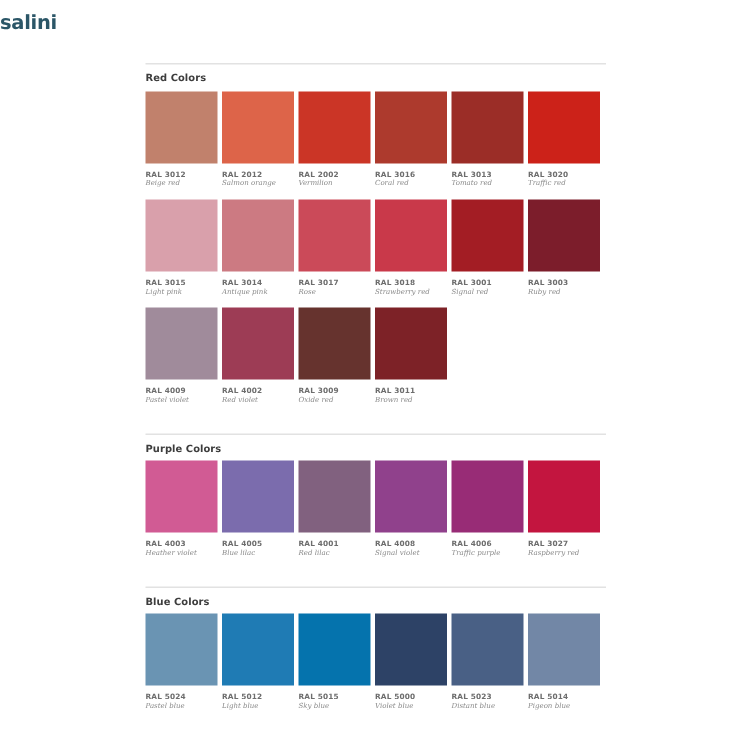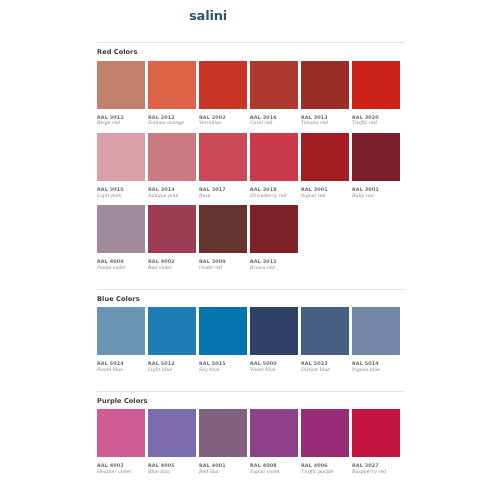--- a/index.html
+++ b/index.html
@@ -16,21 +16,21 @@
   .page {
     position: relative;
     width: 500px;
     height: 500px;
     box-sizing: border-box;
   }
   .brand-bar {
     height: 30px;
     display: flex;
     align-items: center;
-    justify-content: center;
+    justify-content: flex-start;
     padding-right: 84px;
     box-sizing: border-box;
   }
   .brand-logo {
     font-family: "DejaVu Sans", sans-serif;
     font-size: 13px;
     font-weight: 700;
     letter-spacing: -0.2px;
     color: #2b5667;
   }
@@ -223,111 +223,111 @@
             <div class="swatch-meta">
               <div class="swatch-code">RAL 3011</div>
               <div class="swatch-name">Brown red</div>
             </div>
           </div>
         </div>
         <div class="section-gap"></div>
       </div>
       <div class="section">
         <div class="section-divider"></div>
-        <div class="section-title">Blue Colors</div>
-        <div class="swatch-row">
-          <div class="swatch-cell">
-            <div class="swatch-chip" style="background: rgb(106, 148, 179);"></div>
-            <div class="swatch-meta">
-              <div class="swatch-code">RAL 5024</div>
-              <div class="swatch-name">Pastel blue</div>
-            </div>
-          </div>
-          <div class="swatch-cell">
-            <div class="swatch-chip" style="background: rgb(31, 123, 180);"></div>
-            <div class="swatch-meta">
-              <div class="swatch-code">RAL 5012</div>
-              <div class="swatch-name">Light blue</div>
-            </div>
-          </div>
-          <div class="swatch-cell">
-            <div class="swatch-chip" style="background: rgb(5, 115, 173);"></div>
-            <div class="swatch-meta">
-              <div class="swatch-code">RAL 5015</div>
-              <div class="swatch-name">Sky blue</div>
-            </div>
-          </div>
-          <div class="swatch-cell">
-            <div class="swatch-chip" style="background: rgb(45, 66, 102);"></div>
-            <div class="swatch-meta">
-              <div class="swatch-code">RAL 5000</div>
-              <div class="swatch-name">Violet blue</div>
-            </div>
-          </div>
-          <div class="swatch-cell">
-            <div class="swatch-chip" style="background: rgb(73, 96, 133);"></div>
-            <div class="swatch-meta">
-              <div class="swatch-code">RAL 5023</div>
-              <div class="swatch-name">Distant blue</div>
-            </div>
-          </div>
-          <div class="swatch-cell">
-            <div class="swatch-chip" style="background: rgb(114, 135, 166);"></div>
-            <div class="swatch-meta">
-              <div class="swatch-code">RAL 5014</div>
-              <div class="swatch-name">Pigeon blue</div>
+        <div class="section-title">Purple Colors</div>
+        <div class="swatch-row">
+          <div class="swatch-cell">
+            <div class="swatch-chip" style="background: rgb(209, 91, 148);"></div>
+            <div class="swatch-meta">
+              <div class="swatch-code">RAL 4003</div>
+              <div class="swatch-name">Heather violet</div>
+            </div>
+          </div>
+          <div class="swatch-cell">
+            <div class="swatch-chip" style="background: rgb(123, 108, 173);"></div>
+            <div class="swatch-meta">
+              <div class="swatch-code">RAL 4005</div>
+              <div class="swatch-name">Blue lilac</div>
+            </div>
+          </div>
+          <div class="swatch-cell">
+            <div class="swatch-chip" style="background: rgb(129, 97, 127);"></div>
+            <div class="swatch-meta">
+              <div class="swatch-code">RAL 4001</div>
+              <div class="swatch-name">Red lilac</div>
+            </div>
+          </div>
+          <div class="swatch-cell">
+            <div class="swatch-chip" style="background: rgb(144, 65, 140);"></div>
+            <div class="swatch-meta">
+              <div class="swatch-code">RAL 4008</div>
+              <div class="swatch-name">Signal violet</div>
+            </div>
+          </div>
+          <div class="swatch-cell">
+            <div class="swatch-chip" style="background: rgb(152, 44, 118);"></div>
+            <div class="swatch-meta">
+              <div class="swatch-code">RAL 4006</div>
+              <div class="swatch-name">Traffic purple</div>
+            </div>
+          </div>
+          <div class="swatch-cell">
+            <div class="swatch-chip" style="background: rgb(195, 21, 63);"></div>
+            <div class="swatch-meta">
+              <div class="swatch-code">RAL 3027</div>
+              <div class="swatch-name">Raspberry red</div>
             </div>
           </div>
         </div>
         <div class="section-gap"></div>
       </div>
       <div class="section">
         <div class="section-divider"></div>
-        <div class="section-title">Purple Colors</div>
-        <div class="swatch-row">
-          <div class="swatch-cell">
-            <div class="swatch-chip" style="background: rgb(209, 91, 148);"></div>
-            <div class="swatch-meta">
-              <div class="swatch-code">RAL 4003</div>
-              <div class="swatch-name">Heather violet</div>
-            </div>
-          </div>
-          <div class="swatch-cell">
-            <div class="swatch-chip" style="background: rgb(123, 108, 173);"></div>
-            <div class="swatch-meta">
-              <div class="swatch-code">RAL 4005</div>
-              <div class="swatch-name">Blue lilac</div>
-            </div>
-          </div>
-          <div class="swatch-cell">
-            <div class="swatch-chip" style="background: rgb(129, 97, 127);"></div>
-            <div class="swatch-meta">
-              <div class="swatch-code">RAL 4001</div>
-              <div class="swatch-name">Red lilac</div>
-            </div>
-          </div>
-          <div class="swatch-cell">
-            <div class="swatch-chip" style="background: rgb(144, 65, 140);"></div>
-            <div class="swatch-meta">
-              <div class="swatch-code">RAL 4008</div>
-              <div class="swatch-name">Signal violet</div>
-            </div>
-          </div>
-          <div class="swatch-cell">
-            <div class="swatch-chip" style="background: rgb(152, 44, 118);"></div>
-            <div class="swatch-meta">
-              <div class="swatch-code">RAL 4006</div>
-              <div class="swatch-name">Traffic purple</div>
-            </div>
-          </div>
-          <div class="swatch-cell">
-            <div class="swatch-chip" style="background: rgb(195, 21, 63);"></div>
-            <div class="swatch-meta">
-              <div class="swatch-code">RAL 3027</div>
-              <div class="swatch-name">Raspberry red</div>
+        <div class="section-title">Blue Colors</div>
+        <div class="swatch-row">
+          <div class="swatch-cell">
+            <div class="swatch-chip" style="background: rgb(106, 148, 179);"></div>
+            <div class="swatch-meta">
+              <div class="swatch-code">RAL 5024</div>
+              <div class="swatch-name">Pastel blue</div>
+            </div>
+          </div>
+          <div class="swatch-cell">
+            <div class="swatch-chip" style="background: rgb(31, 123, 180);"></div>
+            <div class="swatch-meta">
+              <div class="swatch-code">RAL 5012</div>
+              <div class="swatch-name">Light blue</div>
+            </div>
+          </div>
+          <div class="swatch-cell">
+            <div class="swatch-chip" style="background: rgb(5, 115, 173);"></div>
+            <div class="swatch-meta">
+              <div class="swatch-code">RAL 5015</div>
+              <div class="swatch-name">Sky blue</div>
+            </div>
+          </div>
+          <div class="swatch-cell">
+            <div class="swatch-chip" style="background: rgb(45, 66, 102);"></div>
+            <div class="swatch-meta">
+              <div class="swatch-code">RAL 5000</div>
+              <div class="swatch-name">Violet blue</div>
+            </div>
+          </div>
+          <div class="swatch-cell">
+            <div class="swatch-chip" style="background: rgb(73, 96, 133);"></div>
+            <div class="swatch-meta">
+              <div class="swatch-code">RAL 5023</div>
+              <div class="swatch-name">Distant blue</div>
+            </div>
+          </div>
+          <div class="swatch-cell">
+            <div class="swatch-chip" style="background: rgb(114, 135, 166);"></div>
+            <div class="swatch-meta">
+              <div class="swatch-code">RAL 5014</div>
+              <div class="swatch-name">Pigeon blue</div>
             </div>
           </div>
         </div>
         <div class="section-gap"></div>
       </div>
     </div>
 
 </div>
 
 </body></html>

